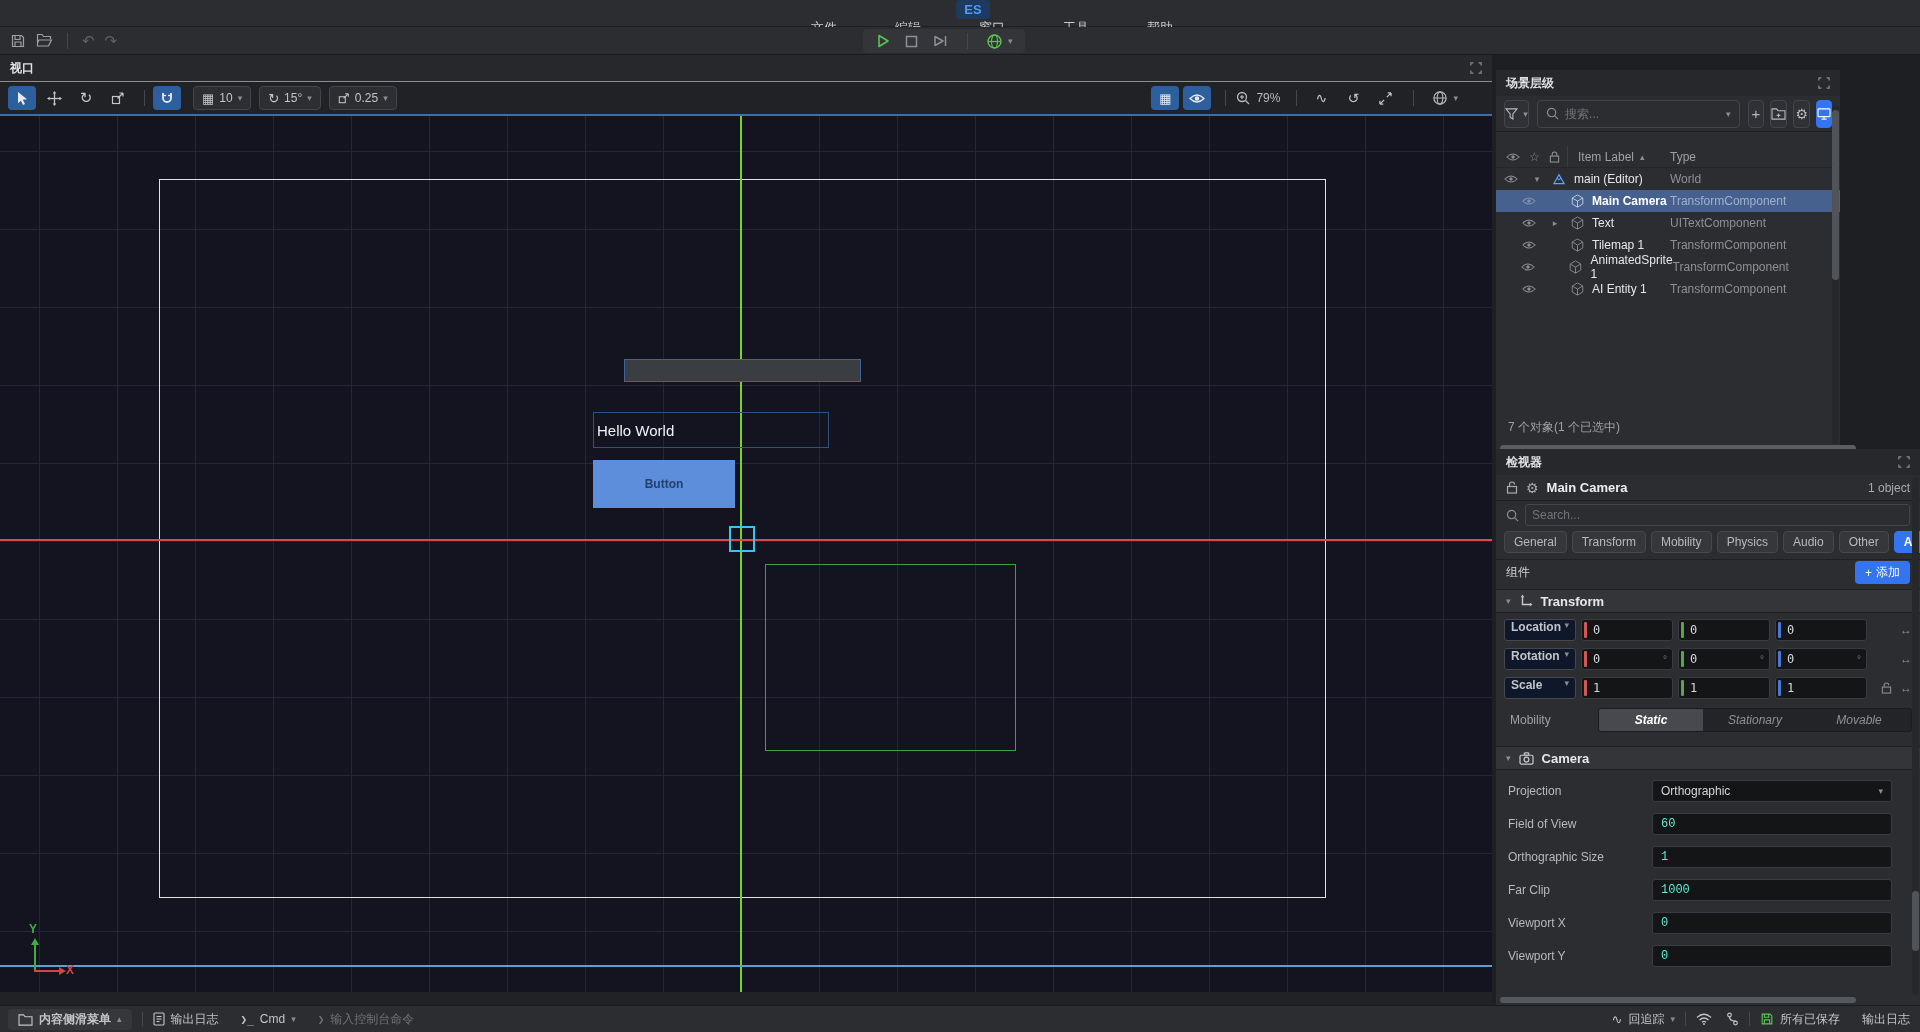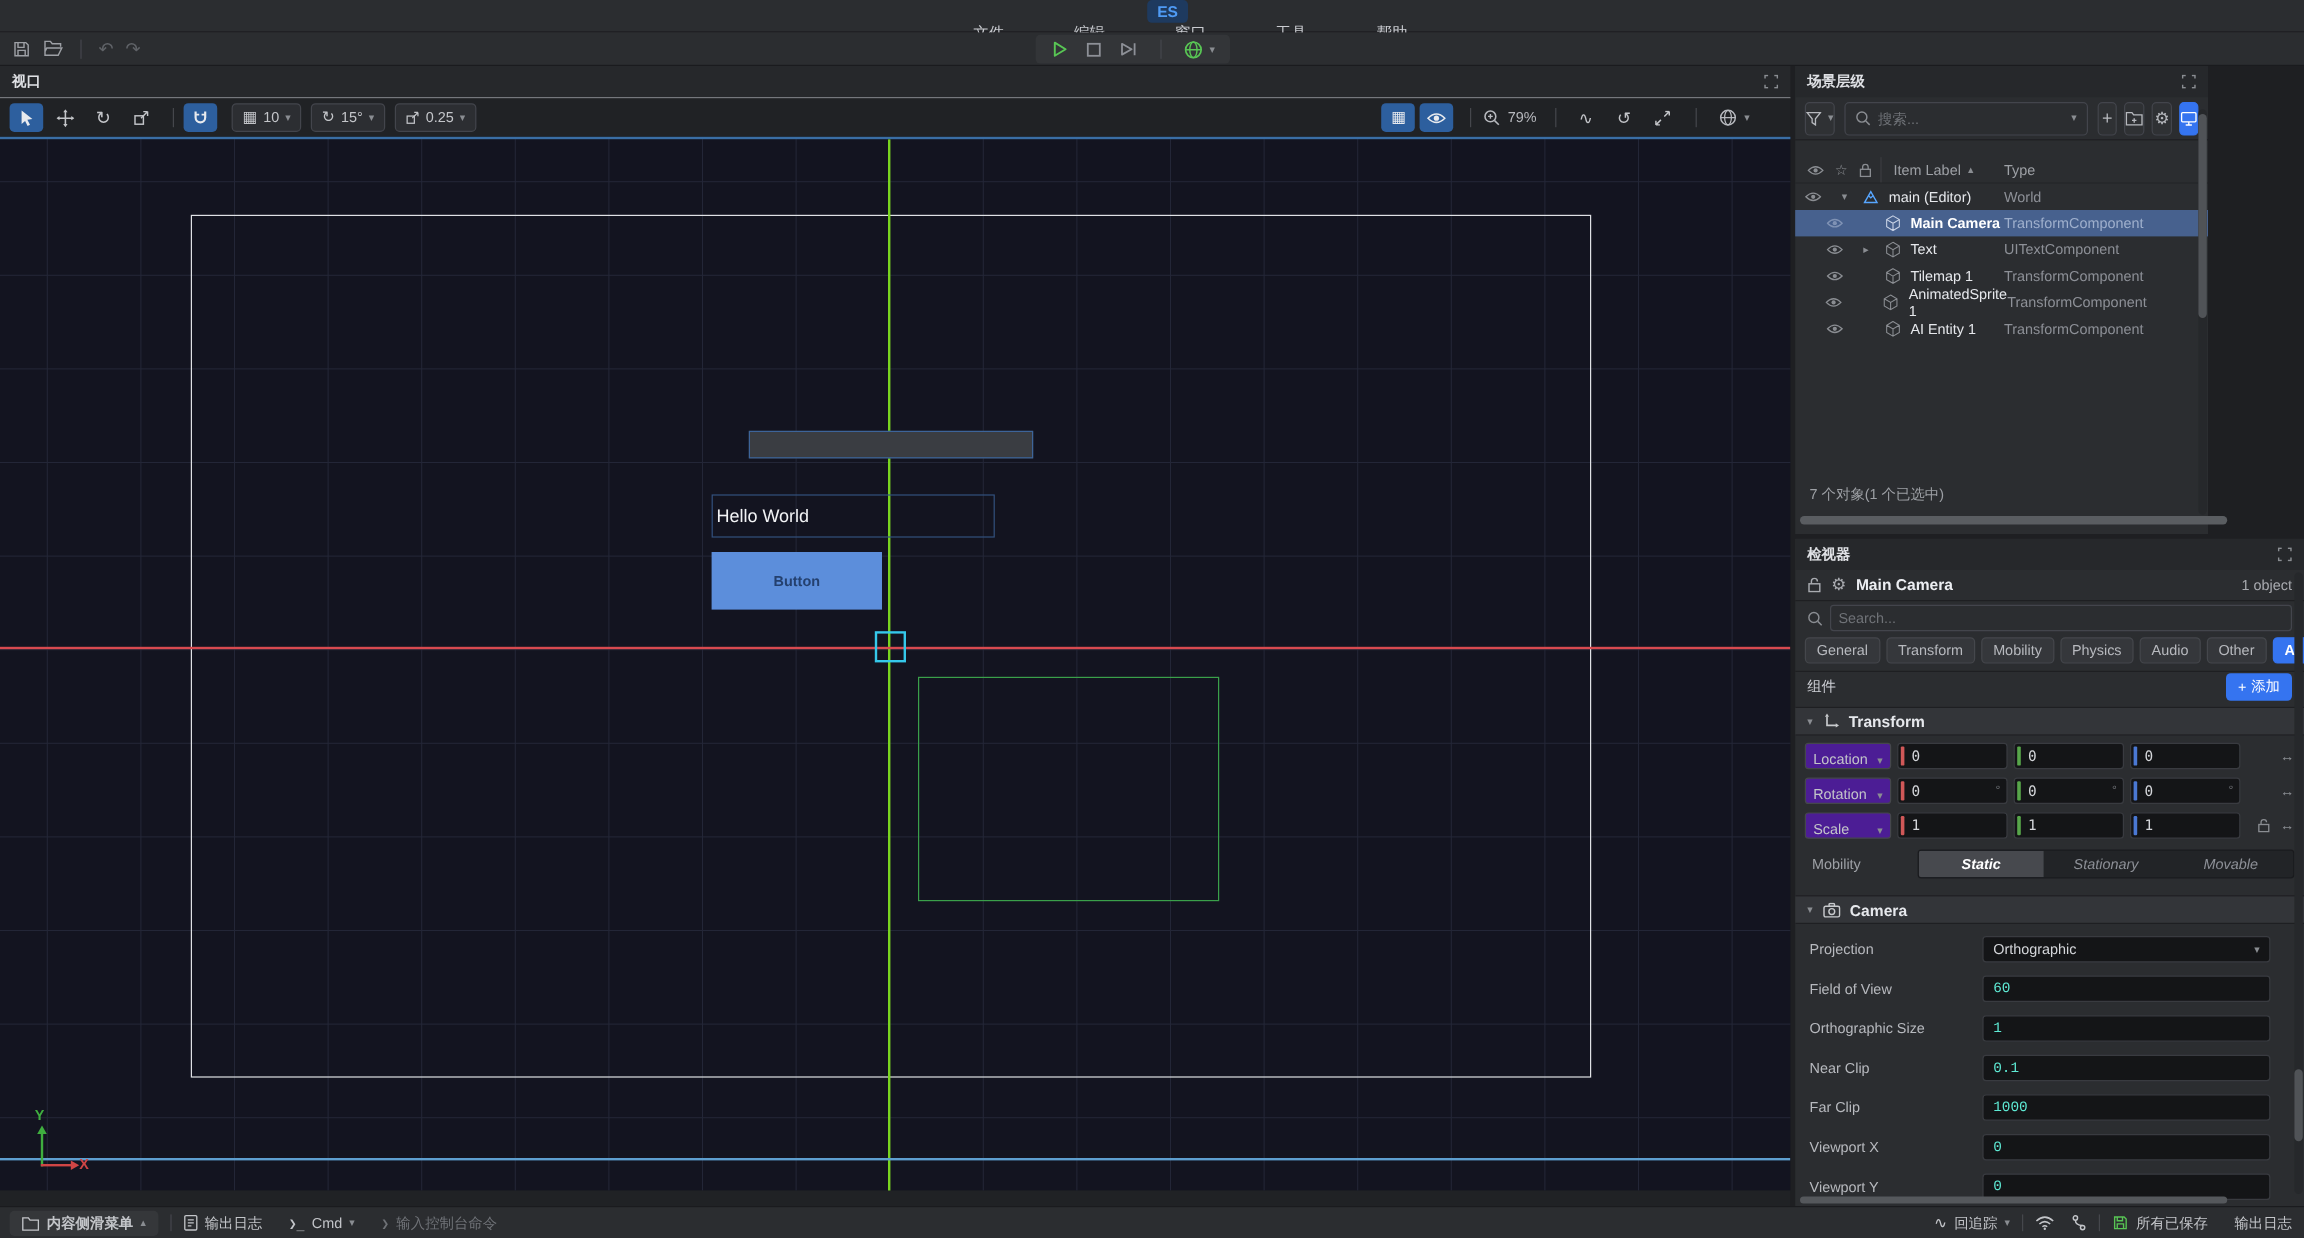--- a/index.html
+++ b/index.html
@@ -65,21 +65,21 @@
   .green-rect { position:absolute; left:765px; top:448px; width:251px; height:187px; border:1px solid #3aa04a; }
   .gizmo { position:absolute; left:18px; top:806px; width:70px; height:60px; }
   .gz-y { position:absolute; left:16px; top:22px; width:2px; height:28px; background:#3fae3f; }
   .gz-yh { position:absolute; left:13px; top:16px; width:0; height:0; border-left:4px solid transparent; border-right:4px solid transparent; border-bottom:7px solid #3fae3f; }
   .gz-x { position:absolute; left:16px; top:48px; width:26px; height:2px; background:#d04545; }
   .gz-xh { position:absolute; left:41px; top:45px; width:0; height:0; border-top:4px solid transparent; border-bottom:4px solid transparent; border-left:7px solid #d04545; }
   .gz-ylab { position:absolute; left:11px; top:0; color:#3fae3f; font-size:12px; font-weight:bold; }
   .gz-xlab { position:absolute; left:48px; top:41px; color:#d04545; font-size:12px; font-weight:bold; }
 
   
-  .hierarchy-panel { left:1496px; top:55px; width:344px; height:390px; }
+  .hierarchy-panel { left:1496px; top:70px; width:344px; height:390px; }
   .hi-toolbar { height:36px; display:flex; align-items:center; padding:0 8px; border-bottom:1px solid #1e1f22; }
   .hbtn { height:28px; border:1px solid #43454c; background:#2f3134; border-radius:4px; display:flex;
     align-items:center; justify-content:center; color:#b7b9be; }
   .hi-search { flex:1; height:28px; margin:0 8px; border:1px solid #43454c; background:#2b2d30; border-radius:4px;
     display:flex; align-items:center; padding:0 8px; gap:6px; }
   .hi-search input { flex:1; background:transparent; border:none; outline:none; color:#ced0d6; font-size:12px; min-width:0; }
   .hi-search input::placeholder { color:#6f7277; }
   .colheader { margin-top:14px; height:22px; display:flex; align-items:center; color:#9da0a5; border-bottom:1px solid #242628; }
   .col-icons { width:72px; display:flex; gap:9px; padding-left:10px; color:#8a8d92; border-right:1px solid #3a3c40; height:100%; align-items:center; }
   .col-item { padding-left:10px; display:flex; gap:6px; align-items:center; flex:1; }
@@ -110,22 +110,22 @@
   .insp-search input { flex:1; background:transparent; border:none; outline:none; color:#ced0d6; font-size:12px; min-width:0; }
   .insp-search input::placeholder { color:#6f7277; }
   .tabs { display:flex; gap:5px; padding:2px 8px 6px 8px; }
   .tab { padding:3px 9px; border-radius:4px; background:#35373b; border:1px solid #45474c; color:#b7b9be; }
   .tab.active { background:#3574f0; border-color:#3574f0; color:#ffffff; font-weight:bold; }
   .comp-row { height:26px; display:flex; align-items:center; padding:0 10px; border-top:1px solid #1e1f22; }
   .add-btn { margin-left:auto; background:#3574f0; color:#fff; border-radius:4px; padding:3px 10px; display:flex; gap:4px; align-items:center; }
   .sec-header { height:24px; margin-top:4px; background:#333539; display:flex; align-items:center; gap:8px; padding:0 10px;
     font-weight:bold; color:#e6e8ec; font-size:13px; border-top:1px solid #1e1f22; border-bottom:1px solid #1e1f22; }
   .t-row { height:24px; display:flex; align-items:center; padding:0 8px; margin-top:5px; gap:5px; }
-  .t-label { width:72px; height:22px; background:#4c1d95; border:1px solid #45474c; border-radius:3px;
-    display:flex; align-items:flex-end; justify-content:space-between; padding:0 6px; color:#c3c5c9; }
+  .t-label { width:72px; height:22px; background:#0f172a; border:1px solid #45474c; border-radius:3px;
+    display:flex; align-items:flex-start; justify-content:space-between; padding:0 6px; color:#c3c5c9;font-weight:bold; }
   .t-field { flex:1; height:22px; background:#141517; border:1px solid #393b40; border-radius:3px;
     display:flex; align-items:center; overflow:hidden; }
   .axis-bar { width:3px; height:16px; margin:0 6px 0 2px; border-radius:1px; }
   .ax-r { background:#d05858; } .ax-g { background:#57a64a; } .ax-b { background:#4a78d4; }
   .t-val { font-family:"DejaVu Sans Mono","Liberation Mono",monospace; font-size:12px; color:#d4d6da; flex:1; }
   .t-unit { color:#6f7277; margin-right:5px; font-size:10px; }
   .t-icons { width:40px; display:flex; justify-content:flex-end; gap:8px; color:#8a8d92; align-items:center; }
   .mob-row { height:24px; display:flex; align-items:center; padding:0 8px; margin-top:8px; gap:22px; }
   .mob-label { width:72px; padding-left:6px; color:#9da0a5; }
   .seg { flex:1; display:flex; border:1px solid #1a1b1e; background:#222427; border-radius:3px; overflow:hidden; }
@@ -690,26 +690,20 @@
         <span class="prop-val">60</span>
       </div>
   </div>
   <div class="prop-row">
     <span class="prop-label">Orthographic Size</span>
     <div class="prop-input">
         <span class="prop-val">1</span>
       </div>
   </div>
   <div class="prop-row">
-    <span class="prop-label">Near Clip</span>
-    <div class="prop-input">
-        <span class="prop-val">0.1</span>
-      </div>
-  </div>
-  <div class="prop-row">
     <span class="prop-label">Far Clip</span>
     <div class="prop-input">
         <span class="prop-val">1000</span>
       </div>
   </div>
   <div class="prop-row">
     <span class="prop-label">Viewport X</span>
     <div class="prop-input">
         <span class="prop-val">0</span>
       </div>

